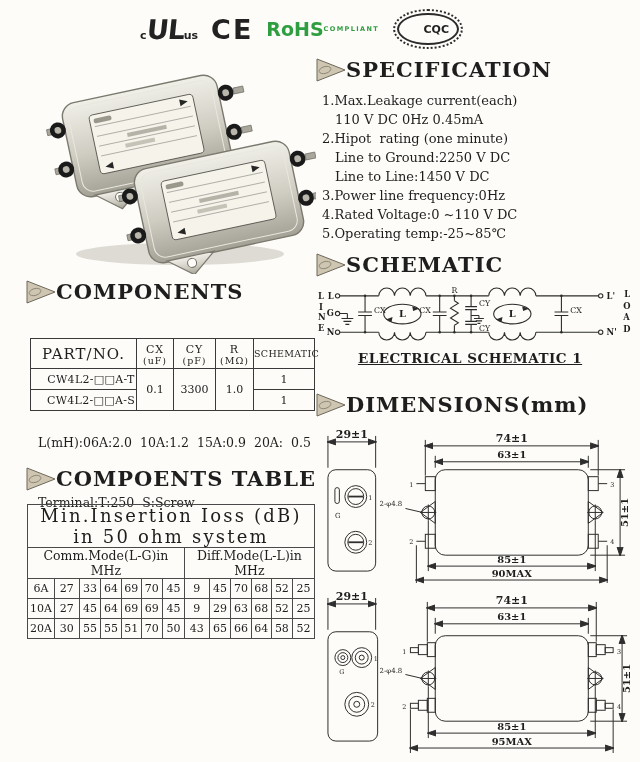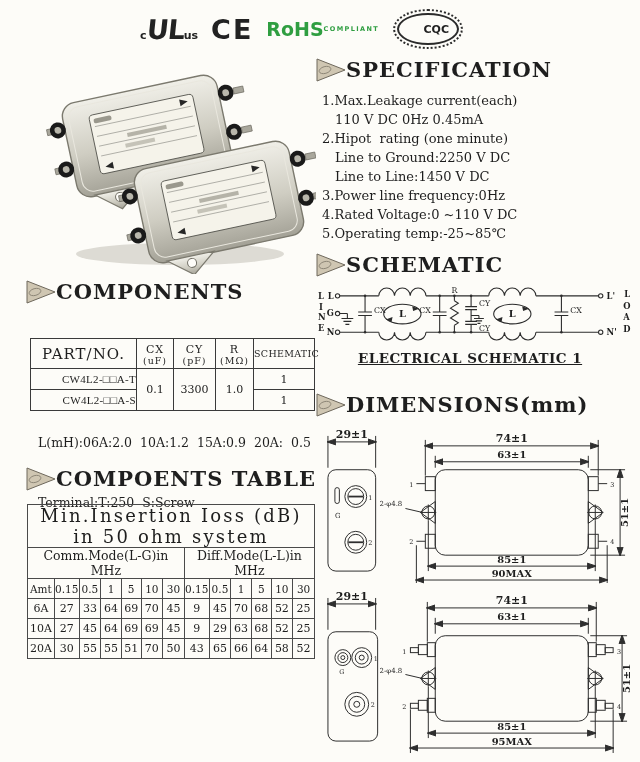--- a/index.html
+++ b/index.html
@@ -32,21 +32,21 @@
 
   
   table{border-collapse:collapse;}
   .comp{width:284px;table-layout:fixed;}
   .comp th,.comp td{border:1.3px solid #3a3a3a;text-align:center;font-weight:normal;padding:0;}
   .comp .h1{height:30px;font-size:15px;letter-spacing:1px;}
   .comp .u{font-size:9.5px;display:block;line-height:10px;}
   .comp .m{font-size:11px;display:block;line-height:12px;margin-top:2px;}
   .comp .sch{font-size:9.5px;letter-spacing:0.3px;}
   .comp td{height:20px;font-size:11px;}
-  .comp td.part{text-align:right;padding-left:21px;letter-spacing:0.3px;font-family:Liberation Serif, serif;}
+  .comp td.part{text-align:center;padding-left:15px;letter-spacing:0.3px;}
   .notes{font-size:12.5px;line-height:20px;white-space:pre;}
 
   
   .loss{width:288px;table-layout:fixed;font-size:11px;}
   .loss td{border:1px solid #4a4a4a;text-align:center;padding:0;height:19px;}
   .loss .cap td{letter-spacing:2.2px;font-size:18px;height:20px;}
   .loss .grp td{font-size:12.5px;height:20px;}
   .loss .colh td{font-size:10.5px;}
 
   
@@ -306,35 +306,20 @@
         <col style="width:21px">
     </colgroup>
     <tbody>
         <tr class="cap">
       <td colspan="13">Min.Insertion Ioss (dB) in 50 ohm system</td>
     </tr>
     <tr class="grp">
       <td colspan="7">Comm.Mode(L-G)in MHz</td>
       <td colspan="6">Diff.Mode(L-L)in MHz</td>
     </tr>
-    <tr class="colh">
-          <td>Amt</td>
-          <td>0.15</td>
-          <td>0.5</td>
-          <td>1</td>
-          <td>5</td>
-          <td>10</td>
-          <td>30</td>
-          <td>0.15</td>
-          <td>0.5</td>
-          <td>1</td>
-          <td>5</td>
-          <td>10</td>
-          <td>30</td>
-        </tr>
     </tbody>
       <tbody>
         <tr>
           <td>6A</td>
           <td>27</td>
           <td>33</td>
           <td>64</td>
           <td>69</td>
           <td>70</td>
           <td>45</td>

